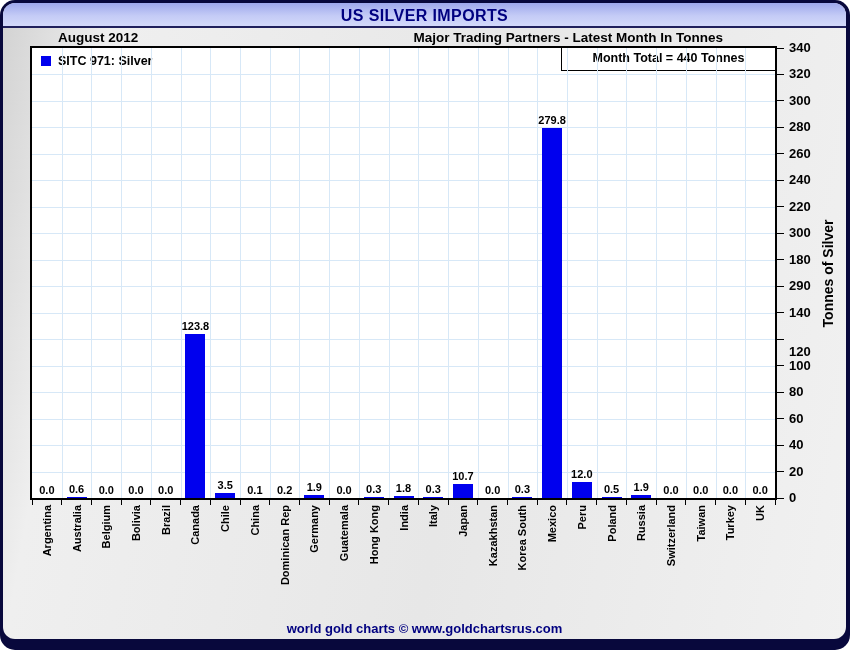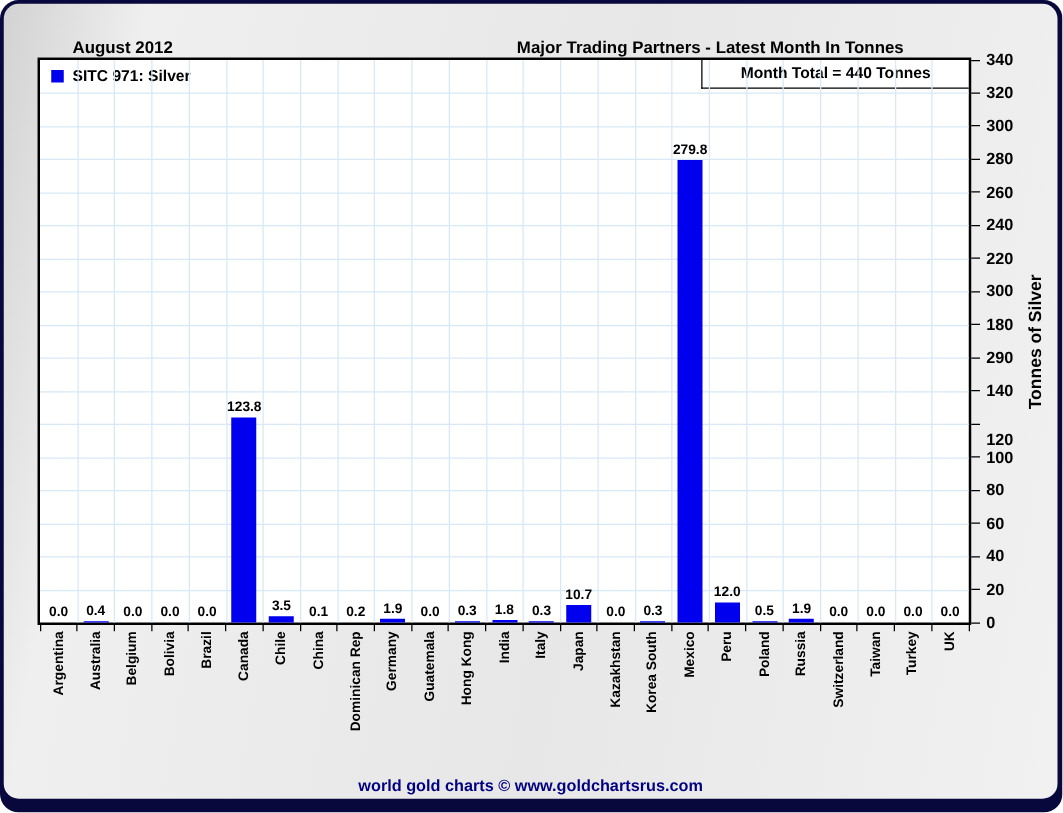--- a/index.html
+++ b/index.html
@@ -33,20 +33,23 @@
   .ytitle { position:absolute; left:745px; top:262px; width:160px; height:17px; line-height:17px; transform:rotate(-90deg);
             text-align:center; font-size:14px; font-weight:bold; color:#000; white-space:nowrap; }
   .footer { position:absolute; left:0; bottom:3px; width:100%; text-align:center; font-size:13px; font-weight:bold; color:#000080; }
 </style>
 </head>
 <body>
 
 <div class="frame">
   <div class="inner">
 
+    <div class="titlebar">
+      <span class="t">US SILVER IMPORTS</span>
+    </div>
 
     <div class="hdr-left">August 2012</div>
     <div class="hdr-center">Major Trading Partners - Latest Month In Tonnes</div>
 
     <div class="plot" id="plot">
       <div class="legend">
         <span class="sw" style="background: rgb(0, 0, 238);"></span>
         <span class="lbl">SITC 971: Silver</span>
       </div>
       <div class="total-box">Month Total = 440 Tonnes</div>
@@ -85,21 +88,21 @@
         <div class="gl-h" style="top: 211.765px;"></div>
         <div class="gl-h" style="top: 185.294px;"></div>
         <div class="gl-h" style="top: 158.824px;"></div>
         <div class="gl-h" style="top: 132.353px;"></div>
         <div class="gl-h" style="top: 105.882px;"></div>
         <div class="gl-h" style="top: 79.4118px;"></div>
         <div class="gl-h" style="top: 52.9412px;"></div>
         <div class="gl-h" style="top: 26.4706px;"></div>
         <div class="bar-label" style="left: -15.14px; width: 60px; bottom: 2px;">0.0</div>
         <div class="bar" style="left: 34.58px; width: 20px; height: 1px; background: rgb(0, 0, 238);"></div>
-        <div class="bar-label" style="left: 14.58px; width: 60px; bottom: 3px;">0.4</div>
+        <div class="bar-label" style="left: 14.58px; width: 60px; bottom: 3px;">0.6</div>
         <div class="bar-label" style="left: 44.3px; width: 60px; bottom: 2px;">0.0</div>
         <div class="bar-label" style="left: 74.02px; width: 60px; bottom: 2px;">0.0</div>
         <div class="bar-label" style="left: 103.74px; width: 60px; bottom: 2px;">0.0</div>
         <div class="bar" style="left: 153.46px; width: 20px; height: 164px; background: rgb(0, 0, 238);"></div>
         <div class="bar-label" style="left: 133.46px; width: 60px; bottom: 166px;">123.8</div>
         <div class="bar" style="left: 183.18px; width: 20px; height: 5px; background: rgb(0, 0, 238);"></div>
         <div class="bar-label" style="left: 163.18px; width: 60px; bottom: 7px;">3.5</div>
         <div class="bar-label" style="left: 192.9px; width: 60px; bottom: 2px;">0.1</div>
         <div class="bar-label" style="left: 222.62px; width: 60px; bottom: 2px;">0.2</div>
         <div class="bar" style="left: 272.34px; width: 20px; height: 3px; background: rgb(0, 0, 238);"></div>

